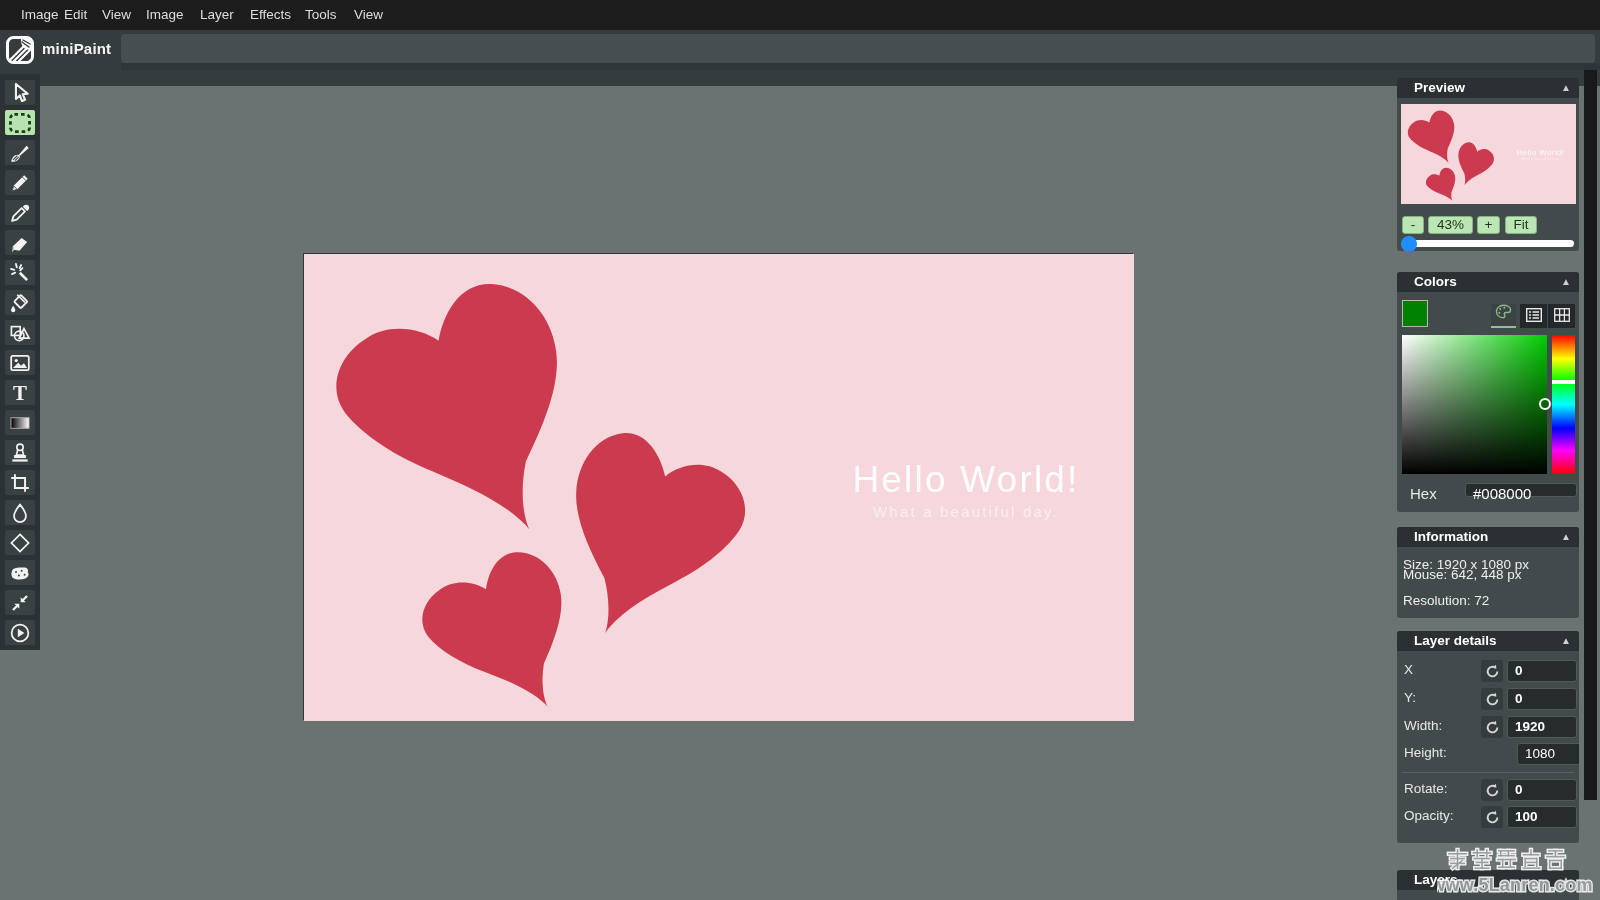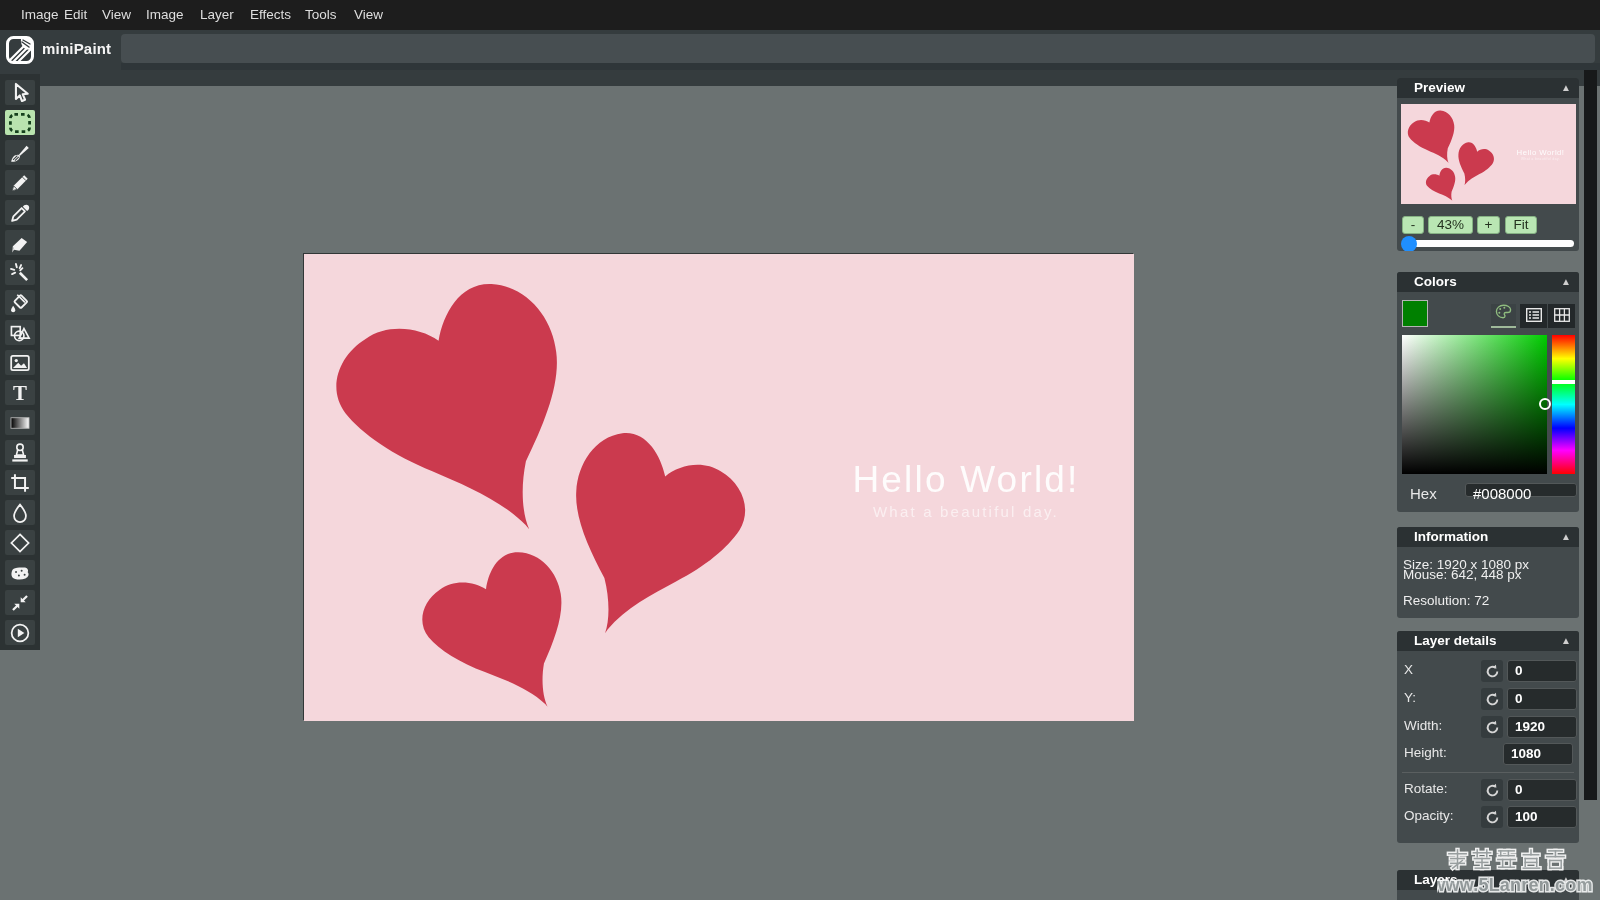--- a/index.html
+++ b/index.html
@@ -282,21 +282,21 @@
           <path d="M10.2 0.8 L10.6 4.4 L7.2 3.2 Z" fill="#d5d5d5"></path>
         </svg></div>
       <div class="inp" style="left:110px; top:57px; width:70px; height:22px; line-height:20px; font-weight:bold;">0</div>
   <div class="rowlab" style="left:7px; top:87px">Width:</div>
       <div class="rfbtn" style="left:84px; top:85px"><svg width="15" height="15" viewBox="0 0 14 14" style="margin-top:3.5px">
           <path d="M11.5 7 a4.5 4.5 0 1 1 -1.6 -3.4" fill="none" stroke="#d5d5d5" stroke-width="1.8"></path>
           <path d="M10.2 0.8 L10.6 4.4 L7.2 3.2 Z" fill="#d5d5d5"></path>
         </svg></div>
       <div class="inp" style="left:110px; top:85px; width:70px; height:22px; line-height:20px; font-weight:bold;">1920</div>
   <div class="rowlab" style="left:7px; top:114px">Height:</div>
-      <div class="inp" style="left:106px; top:112px; width:70px; height:22px; line-height:20px; font-weight:bold;">1080</div>
+      <div class="inp" style="left:120px; top:112px; width:70px; height:22px; line-height:20px; font-weight:normal;">1080</div>
   <div style="position:absolute; left:5px; top:141px; width:172px; height:1px; background:#5a5f60;"></div>
   <div class="rowlab" style="left:7px; top:150px">Rotate:</div>
       <div class="rfbtn" style="left:84px; top:148px"><svg width="15" height="15" viewBox="0 0 14 14" style="margin-top:3.5px">
           <path d="M11.5 7 a4.5 4.5 0 1 1 -1.6 -3.4" fill="none" stroke="#d5d5d5" stroke-width="1.8"></path>
           <path d="M10.2 0.8 L10.6 4.4 L7.2 3.2 Z" fill="#d5d5d5"></path>
         </svg></div>
       <div class="inp" style="left:110px; top:148px; width:70px; height:22px; line-height:20px; font-weight:bold;">0</div>
   <div class="rowlab" style="left:7px; top:177px">Opacity:</div>
       <div class="rfbtn" style="left:84px; top:175px"><svg width="15" height="15" viewBox="0 0 14 14" style="margin-top:3.5px">
           <path d="M11.5 7 a4.5 4.5 0 1 1 -1.6 -3.4" fill="none" stroke="#d5d5d5" stroke-width="1.8"></path>

